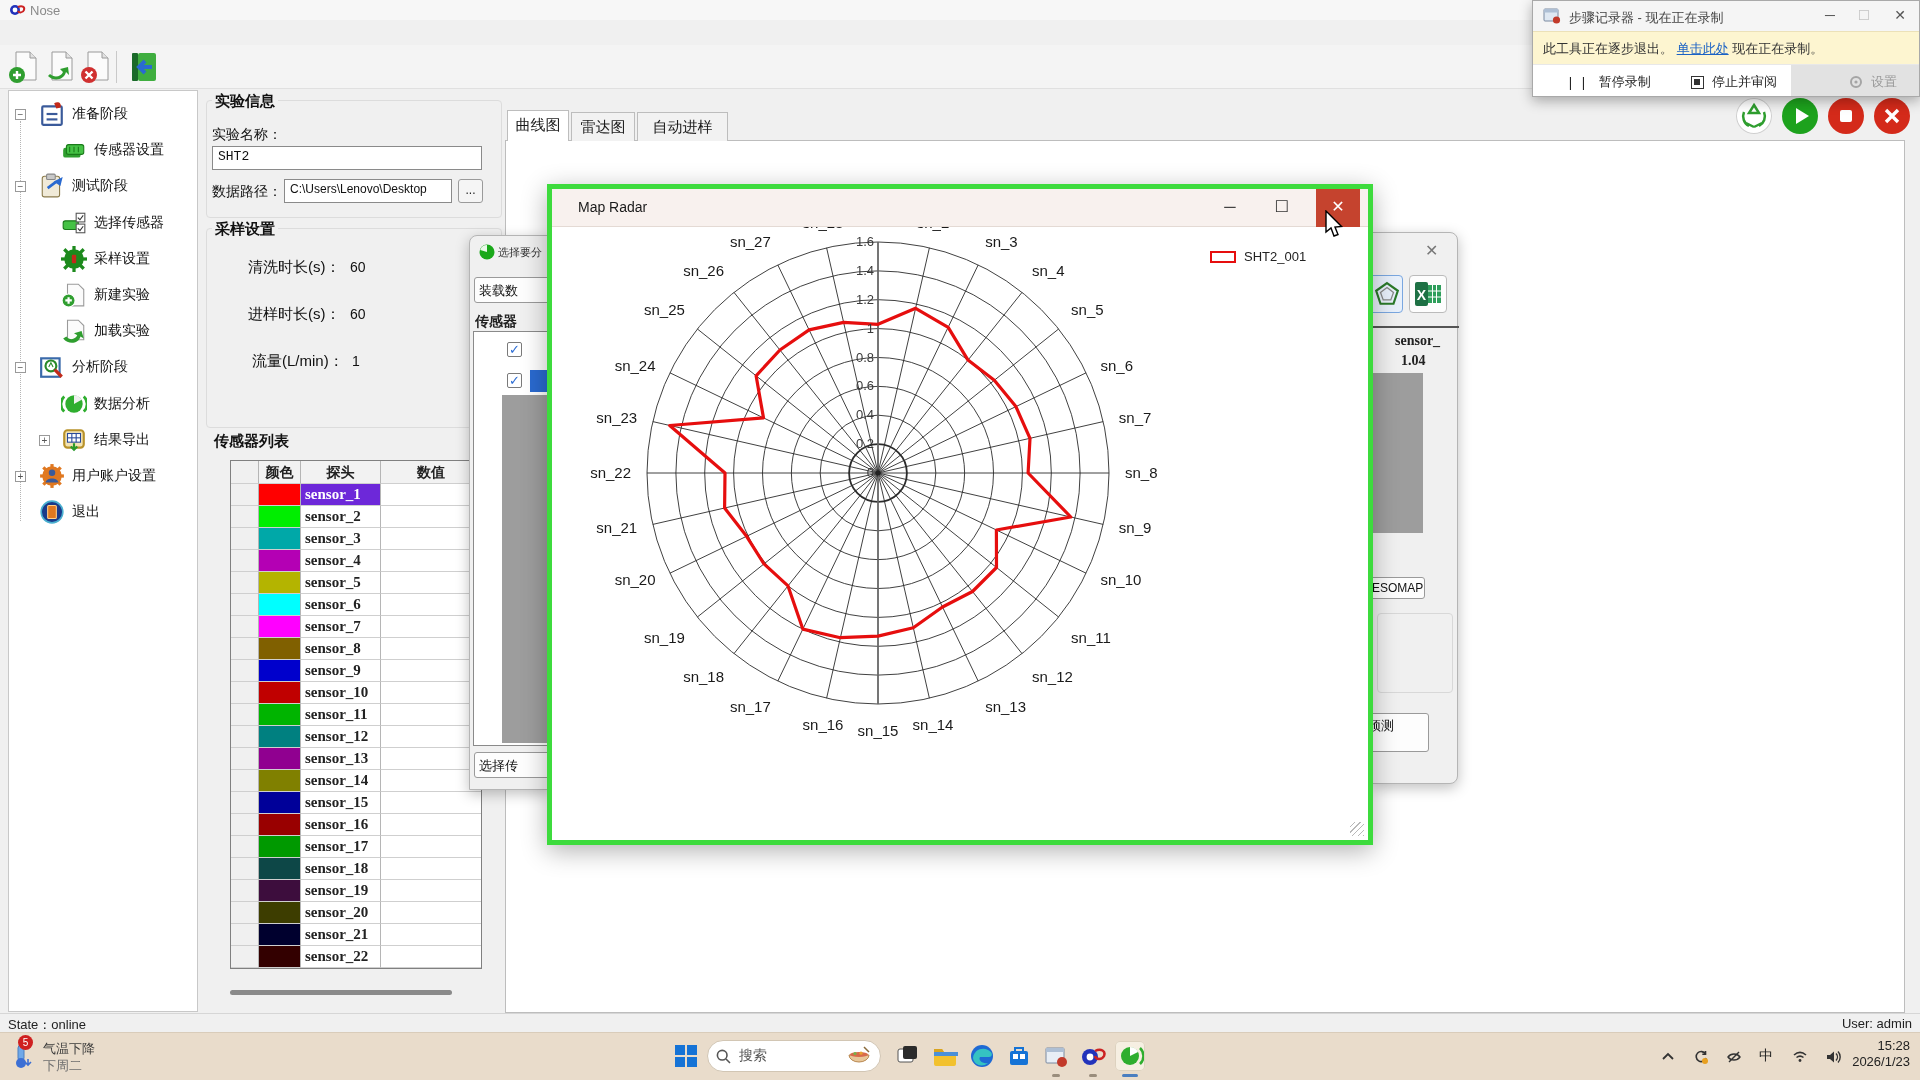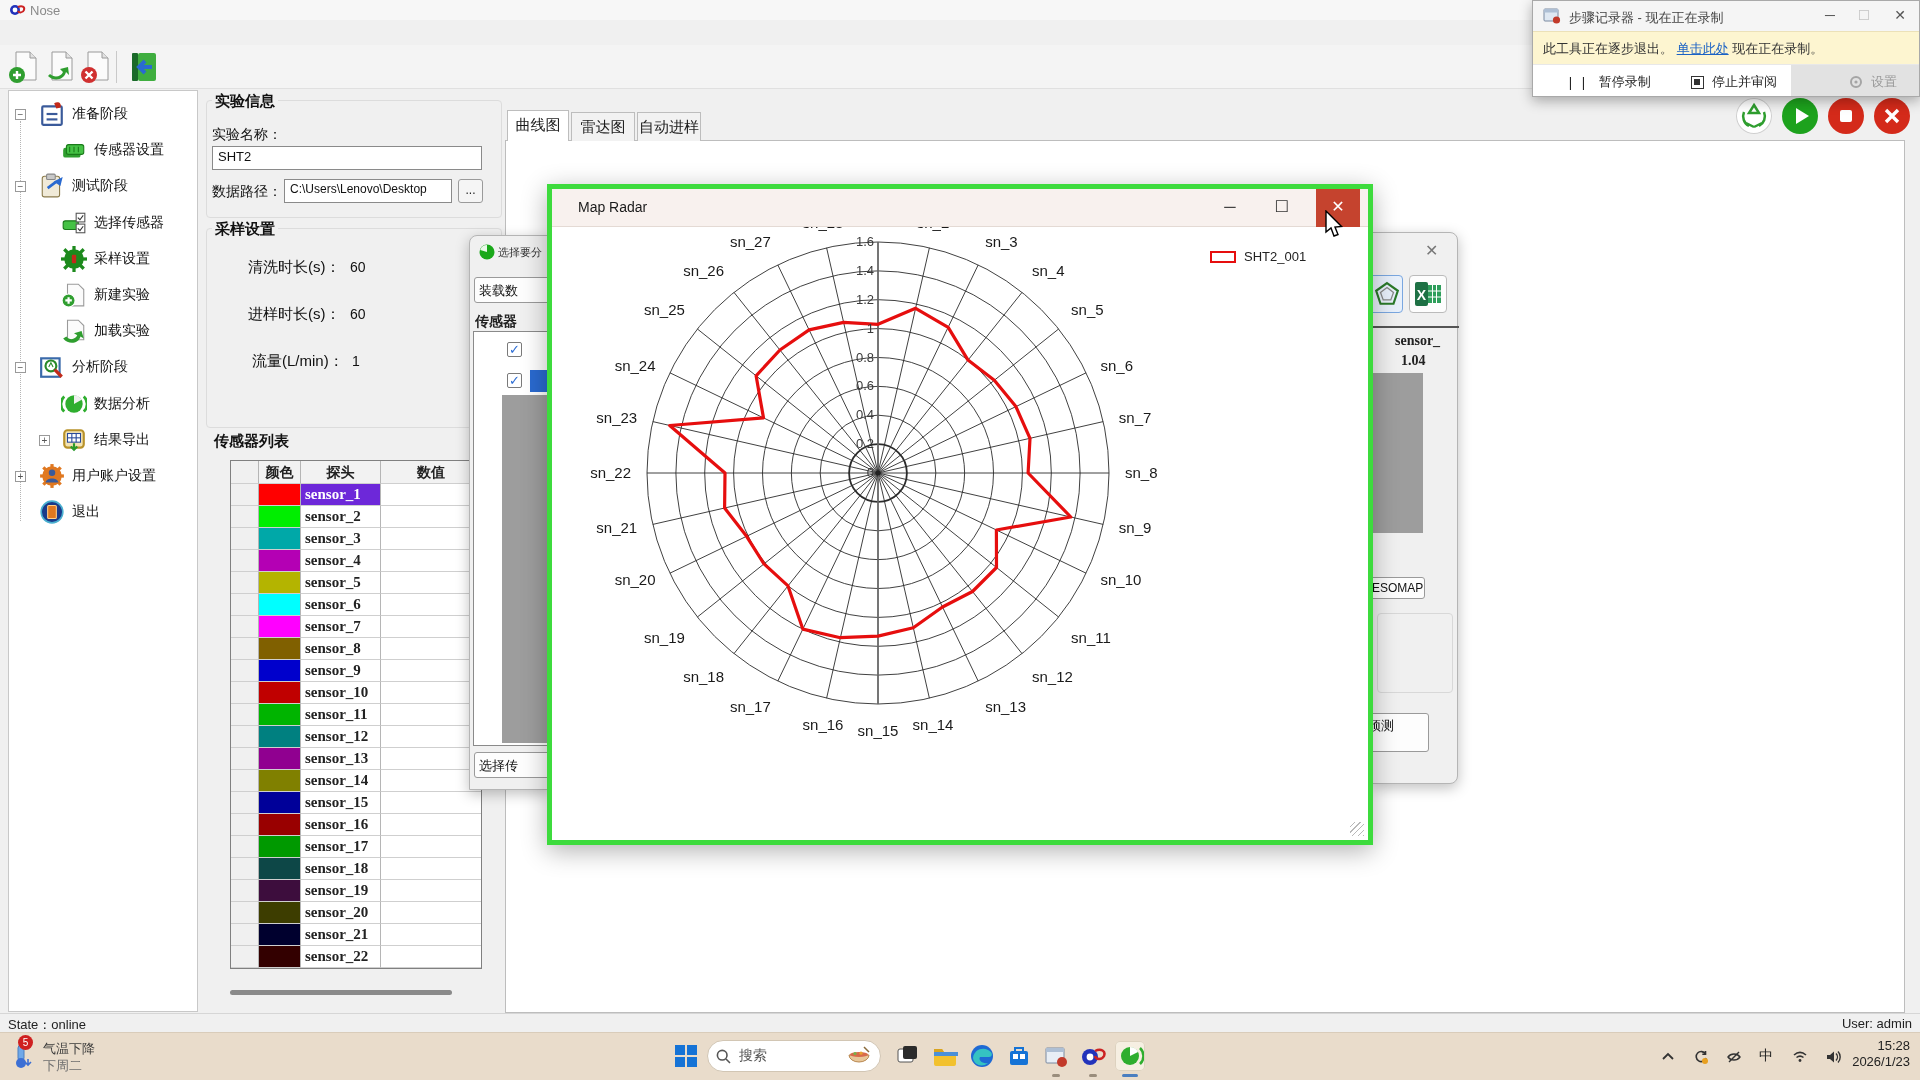--- a/index.html
+++ b/index.html
@@ -226,21 +226,21 @@
           <circle cx="12" cy="12" r="10" fill="#1a3a8a" stroke="#4ab0d0" stroke-width="1.5"></circle>
           <rect x="8" y="6" width="8" height="12" rx="1" fill="#e07820" stroke="#ffcf8a"></rect>
         </svg>
         <div class="tree-label" style="position: absolute; left: 63px; top: 412.2px;">退出</div>
       </div>
   </div>
 
   <div class="groupbox" style="left:206px;top:100px;width:296px;height:118px;"></div>
   <div class="group-title" style="left:212px;top:92px;">实验信息</div>
   <div class="field-label" style="left:212px;top:126px;">实验名称：</div>
-  <div class="text-input" style="left:212px;top:146px;width:270px;height:24px;">SHT2</div>
+  <div class="text-input" style="left:212px;top:146px;width:270px;height:24px;font-family:Liberation Mono, monospace;">SHT2</div>
   <div class="field-label" style="left:212px;top:183px;">数据路径：</div>
   <div class="text-input" style="left:284px;top:179px;width:168px;height:24px;font-size:12px;">C:\Users\Lenovo\Desktop</div>
   <div class="browse-btn" style="left:458px;top:179px;width:25px;height:24px;">...</div>
 
   <div class="groupbox" style="left:206px;top:228px;width:296px;height:200px;"></div>
   <div class="group-title" style="left:212px;top:220px;">采样设置</div>
   <div class="samp-label" style="left:248px;top:258px;">清洗时长(s)：</div>
   <div class="samp-value" style="left:350px;top:259px;">60</div>
   <div class="samp-label" style="left:248px;top:305px;">进样时长(s)：</div>
   <div class="samp-value" style="left:350px;top:306px;">60</div>
@@ -387,21 +387,21 @@
         <div class="scell c2" style="">sensor_22</div>
         <div class="scell c3"></div>
       </div>
     </div>
   <div class="abs" id="table-scrollbar"></div>
 
   <div class="abs" id="main-content"></div>
   <div id="tab-bar">
       <div class="tab active" style="left: 507px; width: 62px;">曲线图</div>
       <div class="tab" style="left: 571px; width: 64px;">雷达图</div>
-      <div class="tab" style="left: 637px; width: 64px;">自动进样</div>
+      <div class="tab" style="left: 637px; width: 91px;">自动进样</div>
     </div>
   <div id="run-buttons">
       <div class="run-btn" style="left: 1736px; background: rgb(255, 255, 255); box-shadow: rgb(207, 207, 207) 0px 0px 0px 1px inset;"><svg width="36" height="36" viewBox="0 0 36 36">
           <path d="M18 7 l5 8 h-10 Z" fill="none" stroke="#2f9e2f" stroke-width="2.5"></path>
           <path d="M10 25 l8 4 m8 -4 l-8 4" stroke="#2f9e2f" stroke-width="2.5" fill="none"></path>
           <path d="M8 14 a11 11 0 0 0 5 14 M28 14 a11 11 0 0 1 -5 14" stroke="#2f9e2f" stroke-width="2.5" fill="none"></path>
         </svg></div>
       <div class="run-btn" style="left: 1782px; background: rgb(29, 162, 29);"><svg width="36" height="36" viewBox="0 0 36 36">
           <path d="M14 10 L27 18 L14 26 Z" fill="#fff"></path>
         </svg></div>

